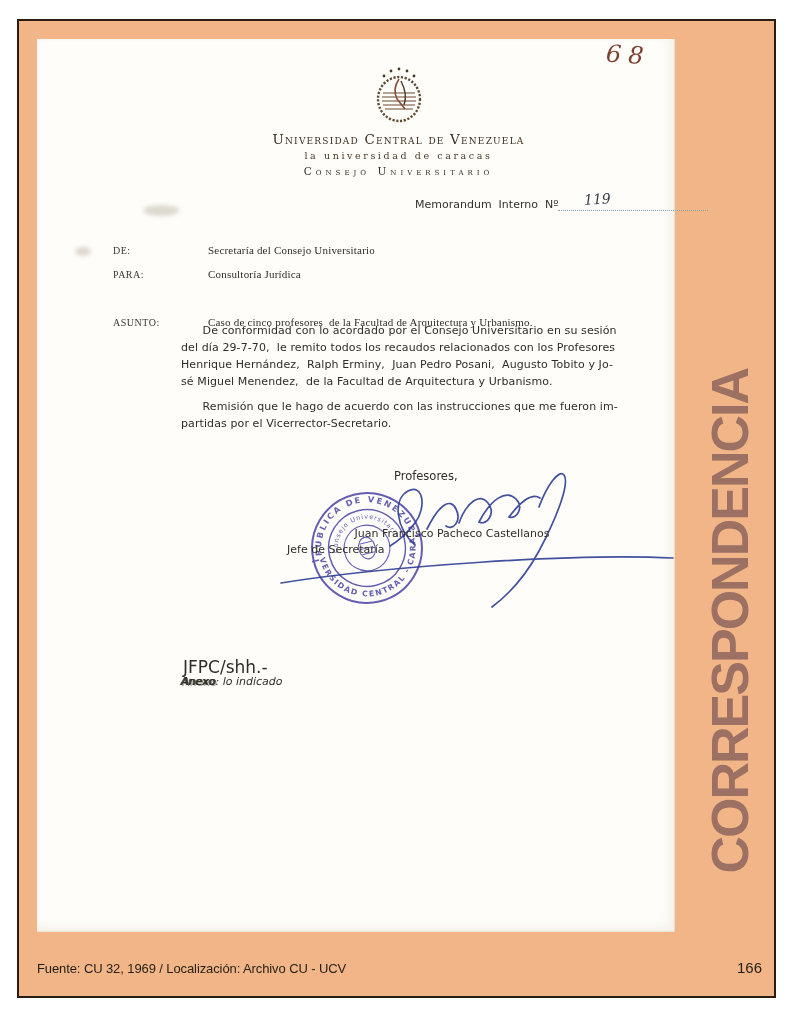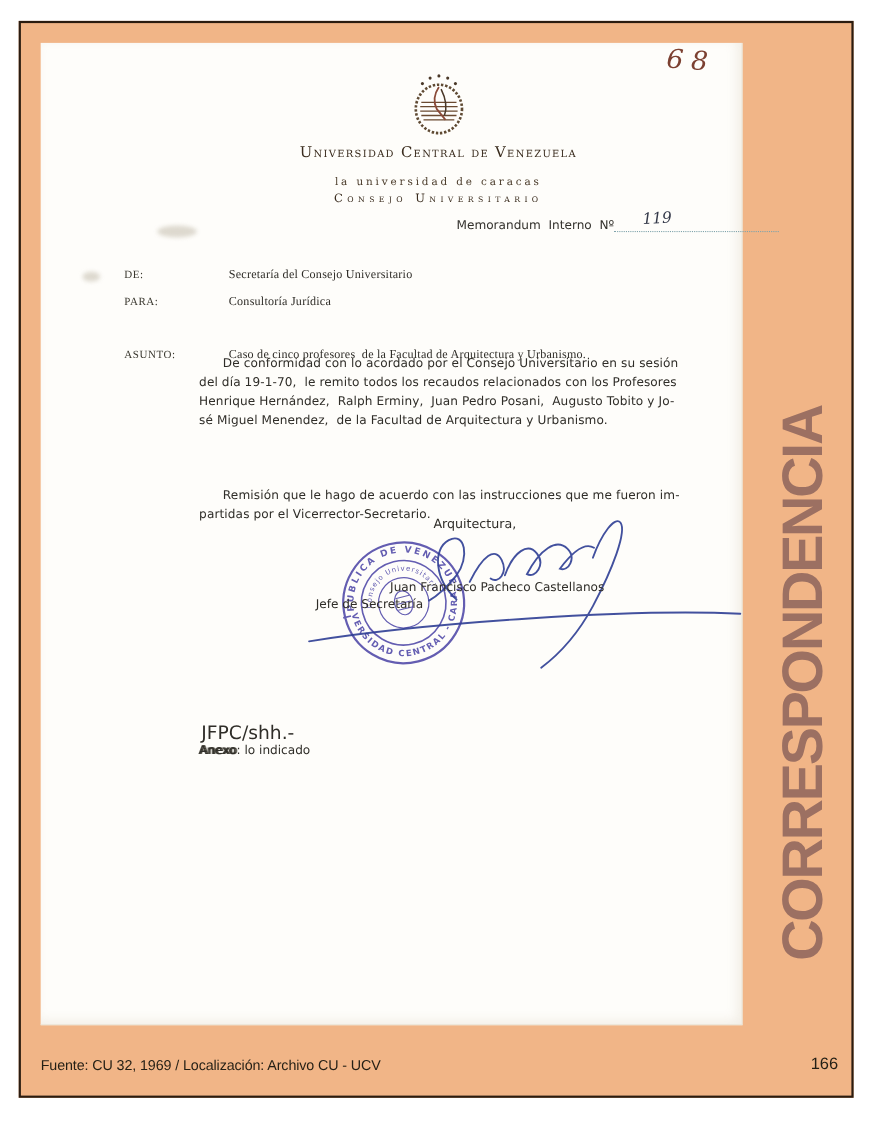--- a/index.html
+++ b/index.html
@@ -22,21 +22,21 @@
   .hand-68{
     position:absolute;left:569px;top:2px;
     font-family:"DejaVu Serif",serif;font-style:italic;font-size:24px;
     letter-spacing:7px;color:#7c4031;transform:rotate(4deg);
   }
 
   
   .letterhead{position:absolute;left:0;top:24px;width:723px;text-align:center;color:#3b2f22;}
   .seal{display:block;margin:0 auto 6px auto;}
   .lh-university{font-family:"DejaVu Serif",serif;font-variant:small-caps;font-size:13.5px;letter-spacing:1.2px;color:#3a2c1e;}
-  .lh-sub{font-family:"DejaVu Serif",serif;font-size:9.5px;letter-spacing:2.6px;color:#4a3b2a;margin-top:13px;}
+  .lh-sub{font-family:"DejaVu Serif",serif;font-size:9.5px;letter-spacing:2.6px;color:#4a3b2a;margin-top:3px;}
   .lh-council{font-family:"DejaVu Serif",serif;font-variant:small-caps;font-size:10.5px;letter-spacing:4px;color:#3a2c1e;margin-top:4px;}
 
   
   .memo-line{position:absolute;left:378px;top:158px;font-size:11px;color:#33312c;white-space:pre;text-align:right;}
   .memo-dots{display:inline-block;width:150px;border-bottom:1px dotted #7fa3ab;position:relative;height:13px;vertical-align:bottom;}
   .memo-number{
     position:absolute;left:26px;top:-6px;
     font-family:"DejaVu Serif",serif;font-style:italic;font-size:14px;color:#353a4a;transform:rotate(-3deg);
   }
 
@@ -51,35 +51,35 @@
   }
   .date-stamp-prefix{
     display:inline-block;font-weight:bold;font-size:16px;color:#322f88;margin-right:2px;vertical-align:middle;
   }
 
   
   .para{
     position:absolute;left:144px;width:468px;
     font-size:11px;line-height:17px;color:#2f2d28;letter-spacing:.1px;white-space:pre-wrap;
   }
-  .para1{top:283px;} .para2{top:359px;margin-top:44px;}
+  .para1{top:283px;} .para2{top:359px;}
 
   .closing{position:absolute;left:357px;top:430px;font-size:11.5px;color:#2f2d28;}
 
   
   .round-stamp{position:absolute;left:266px;top:445px;opacity:.88;transform:rotate(-14deg);}
 
   
   .signature{position:absolute;left:240px;top:426px;}
 
   .signer-name{position:absolute;left:250px;top:488px;width:330px;text-align:center;font-size:11px;color:#2f2d28;z-index:3;}
   .signer-title{position:absolute;left:250px;top:504px;width:330px;text-align:left;font-size:11px;color:#2f2d28;z-index:3;}
 
   .initials{position:absolute;left:146px;top:618px;font-size:17px;color:#2f2d28;}
-  .annex{position:absolute;left:144px;top:636px;font-size:11px;color:#2f2d28;white-space:pre;}
+  .annex{position:absolute;left:144px;top:636px;font-size:11px;color:#2f2d28;white-space:pre;font-style:italic;}
   .annex-word{
     text-shadow:.8px 0 #3c392f,-.8px .4px rgba(60,57,47,.85),1.6px .8px rgba(60,57,47,.5);
     filter:blur(.2px);
   }
 
   .smudge{position:absolute;background:#ccc6b8;border-radius:50%;filter:blur(2px);opacity:.65;}
   .smudge-1{left:106px;top:166px;width:36px;height:11px;}
   .smudge-2{left:38px;top:208px;width:16px;height:9px;}
 
   
@@ -139,27 +139,27 @@
       <span class="field-label">DE:</span><span class="field-value">Secretaría del Consejo Universitario</span>
     </div>
     <div class="field-row row-para">
       <span class="field-label">PARA:</span><span class="field-value">Consultoría Jurídica</span>
     </div>
     <div class="field-row row-asunto">
       <span class="field-label">ASUNTO:</span><span class="field-value">Caso de cinco profesores  de la Facultad de Arquitectura y Urbanismo.</span>
     </div>
 
     <div class="para para1">      De conformidad con lo acordado por el Consejo Universitario en su sesión
-del día 19-1-70,  le remito todos los recaudos relacionados con los Profesores
+del día 29-7-70,  le remito todos los recaudos relacionados con los Profesores
 Henrique Hernández,  Ralph Erminy,  Juan Pedro Posani,  Augusto Tobito y Jo-
 sé Miguel Menendez,  de la Facultad de Arquitectura y Urbanismo.</div>
     <div class="para para2">      Remisión que le hago de acuerdo con las instrucciones que me fueron im-
 partidas por el Vicerrector-Secretario.</div>
 
-    <div class="closing">Arquitectura,</div>
+    <div class="closing">Profesores,</div>
 
     <svg class="round-stamp" width="128" height="128" viewBox="0 0 140 140">
       <defs>
         <path id="arcTop" d="M20,70 A50,50 0 1 1 120,70"></path>
         <path id="arcBottom" d="M17,70 A53,53 0 0 0 123,70"></path>
         <path id="arcInner" d="M38,70 A32,32 0 1 1 102,70"></path>
       </defs>
       <g stroke="#4f48a8" fill="none">
         <circle cx="70" cy="70" r="60" stroke-width="2.2"></circle>
         <circle cx="70" cy="70" r="42" stroke-width="1.6"></circle>

